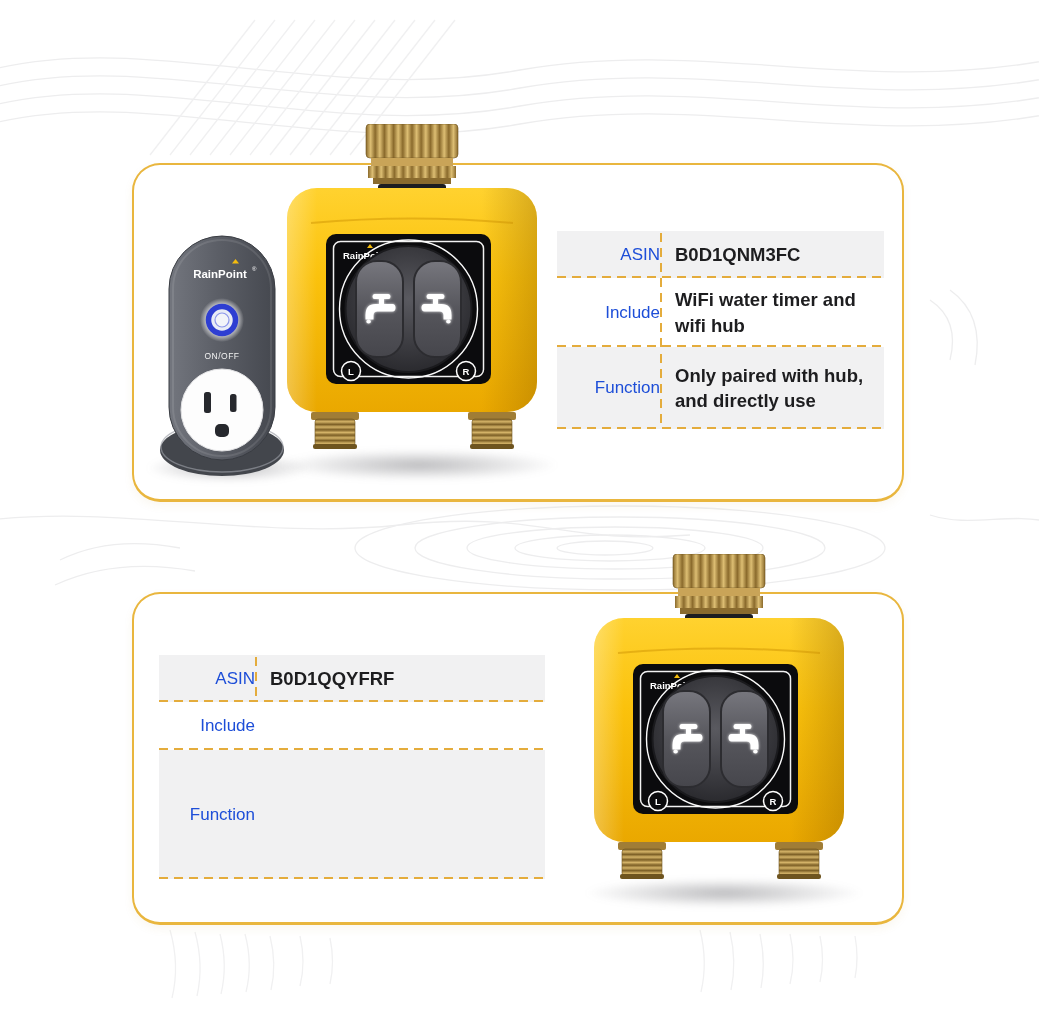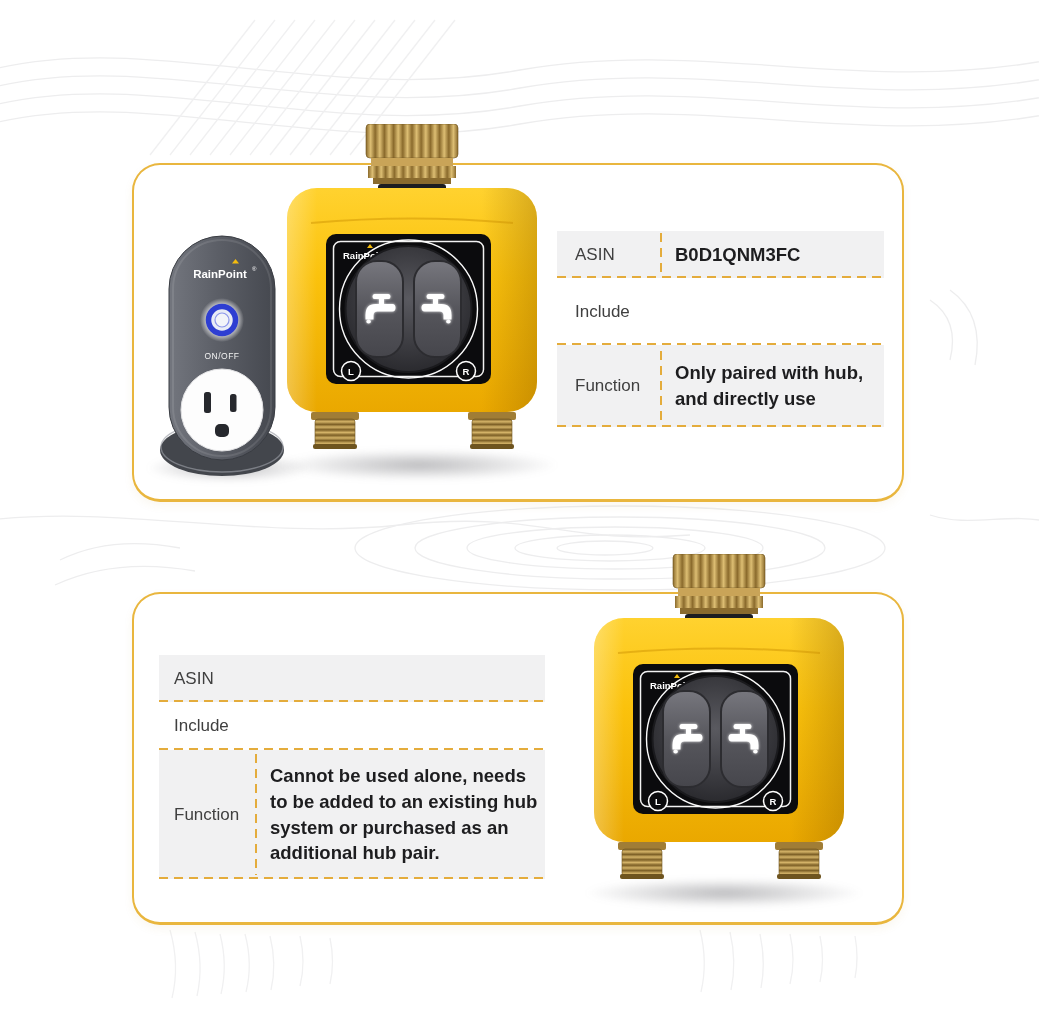--- a/index.html
+++ b/index.html
@@ -18,21 +18,21 @@
   .abs{position:absolute;}
 
   
   .spec-table{position:absolute;}
   .spec-table::before{content:"";position:absolute;left:0;right:0;top:0;height:2px;
       background:repeating-linear-gradient(90deg,#E4AC3C 0 9px,transparent 9px 15px);}
   .trow{position:relative;display:flex;align-items:center;}
   .trow::after{content:"";position:absolute;left:0;right:0;bottom:0;height:2px;
       background:repeating-linear-gradient(90deg,#E4AC3C 0 9px,transparent 9px 15px);}
   .trow:nth-child(odd){background:#F1F1F2;}
-  .tlabel{flex:0 0 auto;padding-left:18px;font-size:17px;color:#404040;}
+  .tlabel{flex:0 0 auto;padding-left:18px;font-size:17px;color:#1d4ed8;text-align:right;}
   .tvalue{position:relative;flex:1 1 auto;padding:9px 0 9px 15px;font-size:18.5px;
           line-height:1.38;font-weight:bold;color:#1d1d1f;}
   .tvalue::before{content:"";position:absolute;left:0;top:0;bottom:0;width:2px;
       background:repeating-linear-gradient(180deg,#E4AC3C 0 9px,transparent 9px 15px);}
   #table-bundle{left:423px;top:66px;width:327px;}
   #table-bundle .tlabel{width:85px;}
   #table-bundle .trow:nth-child(1){min-height:47px;}
   #table-bundle .trow:nth-child(2){min-height:67px;}
   #table-bundle .trow:nth-child(3){min-height:82px;}
   #table-timer-only{left:25px;top:61px;width:386px;}
@@ -253,42 +253,43 @@
       </g>
     </svg>
 
     <div id="table-bundle" class="spec-table">
       <div class="trow">
         <div class="tlabel">ASIN</div>
         <div class="tvalue">B0D1QNM3FC</div>
       </div>
       <div class="trow">
         <div class="tlabel">Include</div>
+        <div class="tvalue">WiFi water timer and wifi hub</div>
       </div>
       <div class="trow">
         <div class="tlabel">Function</div>
         <div class="tvalue">Only paired with hub, and directly use</div>
       </div>
     </div>
   </div>
 
   <div id="card-timer-only" class="card">
 
     <div class="shadow" style="left:445px;top:284px;width:290px;height:30px;"></div>
 
     <div id="table-timer-only" class="spec-table">
       <div class="trow">
         <div class="tlabel">ASIN</div>
+        <div class="tvalue">B0D1QQYFRF</div>
       </div>
       <div class="trow">
         <div class="tlabel">Include</div>
       </div>
       <div class="trow">
         <div class="tlabel">Function</div>
-        <div class="tvalue">Cannot be used alone, needs to be added to an existing hub system or purchased as an additional hub pair.</div>
       </div>
     </div>
 
     <svg class="abs" style="left:450px;top:-40px;" width="270" height="330" viewBox="0 0 270 330">
       <g>
         <rect x="89" y="0" width="92" height="34" rx="4" fill="url(#brassV)" stroke="#6e541f" stroke-width=".6"></rect>
         <rect x="94" y="34" width="82" height="8" fill="#c9a458"></rect>
         <rect x="91" y="42" width="88" height="12" fill="url(#brassV)"></rect>
         <rect x="96" y="54" width="78" height="6" fill="#8a6b2e"></rect>
         <rect x="101" y="60" width="68" height="13" rx="3" fill="#1d1d20"></rect>

